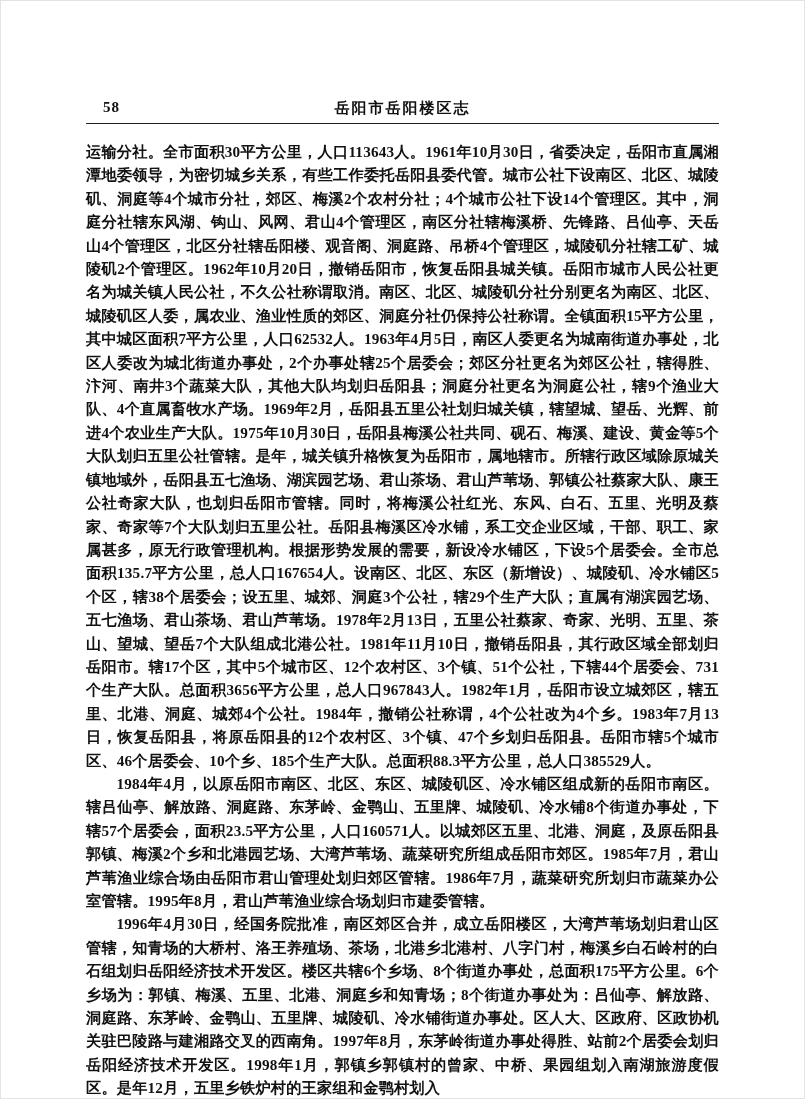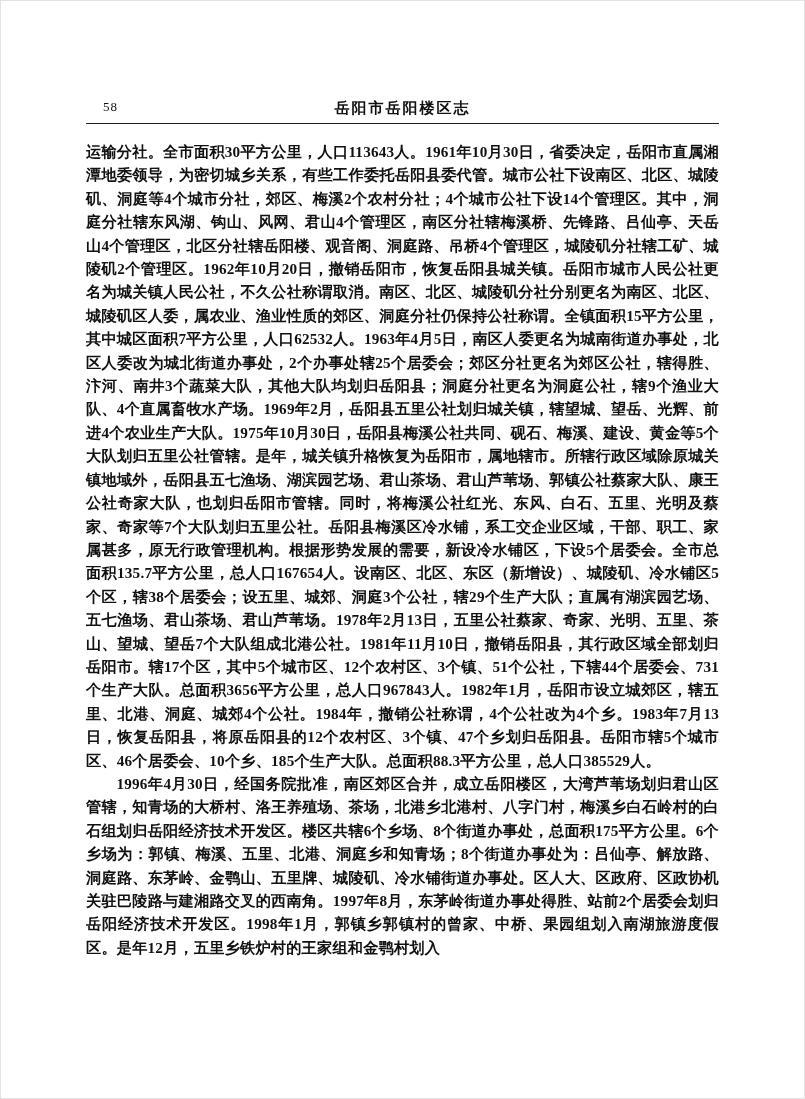--- a/index.html
+++ b/index.html
@@ -24,22 +24,23 @@
     left: 85px;
     right: 85px;
     top: 98px;
     height: 24px;
     border-bottom: 1.5px solid #222222;
   }
   .page-number {
     position: absolute;
     left: 17px;
     top: 0;
-    font-size: 13px;
+    font-size: 15px;
     letter-spacing: 1px;
+    font-weight: bold;
   }
   .page-title {
     display: block;
     text-align: center;
     font-size: 15px;
     font-weight: bold;
     letter-spacing: 2px;
   }
   .page-body {
     position: absolute;
@@ -64,16 +65,17 @@
 
 <div class="page">
 
   <header class="page-header">
     <span class="page-number">58</span>
     <span class="page-title">岳阳市岳阳楼区志</span>
   </header>
 
   <main class="page-body">
     <p class="para">运输分社。全市面积30平方公里，人口113643人。1961年10月30日，省委决定，岳阳市直属湘潭地委领导，为密切城乡关系，有些工作委托岳阳县委代管。城市公社下设南区、北区、城陵矶、洞庭等4个城市分社，郊区、梅溪2个农村分社；4个城市公社下设14个管理区。其中，洞庭分社辖东风湖、钩山、风网、君山4个管理区，南区分社辖梅溪桥、先锋路、吕仙亭、天岳山4个管理区，北区分社辖岳阳楼、观音阁、洞庭路、吊桥4个管理区，城陵矶分社辖工矿、城陵矶2个管理区。1962年10月20日，撤销岳阳市，恢复岳阳县城关镇。岳阳市城市人民公社更名为城关镇人民公社，不久公社称谓取消。南区、北区、城陵矶分社分别更名为南区、北区、城陵矶区人委，属农业、渔业性质的郊区、洞庭分社仍保持公社称谓。全镇面积15平方公里，其中城区面积7平方公里，人口62532人。1963年4月5日，南区人委更名为城南街道办事处，北区人委改为城北街道办事处，2个办事处辖25个居委会；郊区分社更名为郊区公社，辖得胜、汴河、南井3个蔬菜大队，其他大队均划归岳阳县；洞庭分社更名为洞庭公社，辖9个渔业大队、4个直属畜牧水产场。1969年2月，岳阳县五里公社划归城关镇，辖望城、望岳、光辉、前进4个农业生产大队。1975年10月30日，岳阳县梅溪公社共同、砚石、梅溪、建设、黄金等5个大队划归五里公社管辖。是年，城关镇升格恢复为岳阳市，属地辖市。所辖行政区域除原城关镇地域外，岳阳县五七渔场、湖滨园艺场、君山茶场、君山芦苇场、郭镇公社蔡家大队、康王公社奇家大队，也划归岳阳市管辖。同时，将梅溪公社红光、东风、白石、五里、光明及蔡家、奇家等7个大队划归五里公社。岳阳县梅溪区冷水铺，系工交企业区域，干部、职工、家属甚多，原无行政管理机构。根据形势发展的需要，新设冷水铺区，下设5个居委会。全市总面积135.7平方公里，总人口167654人。设南区、北区、东区（新增设）、城陵矶、冷水铺区5个区，辖38个居委会；设五里、城郊、洞庭3个公社，辖29个生产大队；直属有湖滨园艺场、五七渔场、君山茶场、君山芦苇场。1978年2月13日，五里公社蔡家、奇家、光明、五里、茶山、望城、望岳7个大队组成北港公社。1981年11月10日，撤销岳阳县，其行政区域全部划归岳阳市。辖17个区，其中5个城市区、12个农村区、3个镇、51个公社，下辖44个居委会、731个生产大队。总面积3656平方公里，总人口967843人。1982年1月，岳阳市设立城郊区，辖五里、北港、洞庭、城郊4个公社。1984年，撤销公社称谓，4个公社改为4个乡。1983年7月13日，恢复岳阳县，将原岳阳县的12个农村区、3个镇、47个乡划归岳阳县。岳阳市辖5个城市区、46个居委会、10个乡、185个生产大队。总面积88.3平方公里，总人口385529人。</p>
+    <p class="para indent">1984年4月，以原岳阳市南区、北区、东区、城陵矶区、冷水铺区组成新的岳阳市南区。辖吕仙亭、解放路、洞庭路、东茅岭、金鹗山、五里牌、城陵矶、冷水铺8个街道办事处，下辖57个居委会，面积23.5平方公里，人口160571人。以城郊区五里、北港、洞庭，及原岳阳县郭镇、梅溪2个乡和北港园艺场、大湾芦苇场、蔬菜研究所组成岳阳市郊区。1985年7月，君山芦苇渔业综合场由岳阳市君山管理处划归郊区管辖。1986年7月，蔬菜研究所划归市蔬菜办公室管辖。1995年8月，君山芦苇渔业综合场划归市建委管辖。</p>
     <p class="para indent">1996年4月30日，经国务院批准，南区郊区合并，成立岳阳楼区，大湾芦苇场划归君山区管辖，知青场的大桥村、洛王养殖场、茶场，北港乡北港村、八字门村，梅溪乡白石岭村的白石组划归岳阳经济技术开发区。楼区共辖6个乡场、8个街道办事处，总面积175平方公里。6个乡场为：郭镇、梅溪、五里、北港、洞庭乡和知青场；8个街道办事处为：吕仙亭、解放路、洞庭路、东茅岭、金鹗山、五里牌、城陵矶、冷水铺街道办事处。区人大、区政府、区政协机关驻巴陵路与建湘路交叉的西南角。1997年8月，东茅岭街道办事处得胜、站前2个居委会划归岳阳经济技术开发区。1998年1月，郭镇乡郭镇村的曾家、中桥、果园组划入南湖旅游度假区。是年12月，五里乡铁炉村的王家组和金鹗村划入</p>
   </main>
 
 </div>
 
 </body></html>

